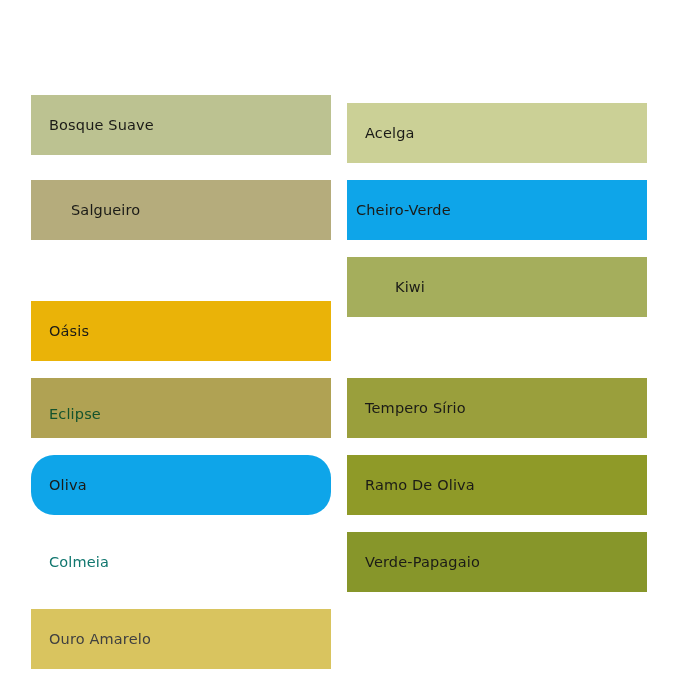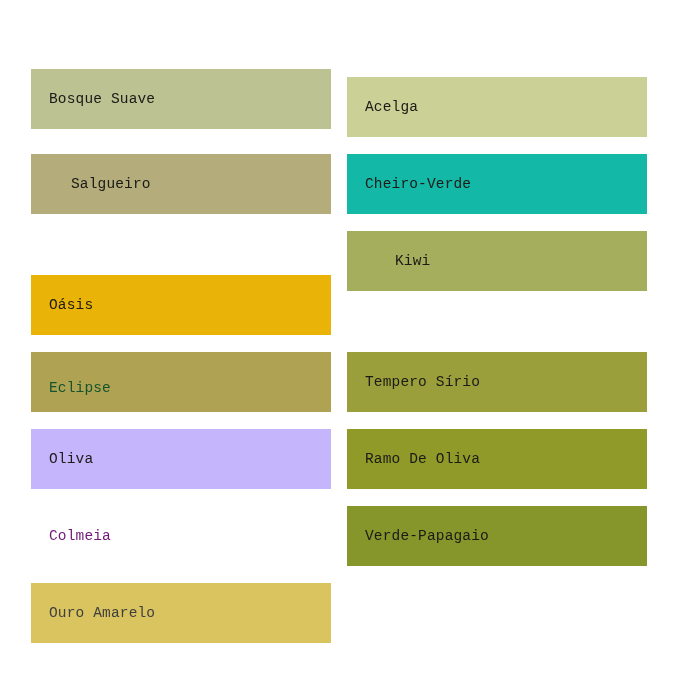--- a/index.html
+++ b/index.html
@@ -19,27 +19,26 @@
     position: relative;
     width: 680px;
     height: 680px;
     background: #ffffff;
     box-sizing: border-box;
   }
 
   .swatch-grid {
     position: absolute;
     left: 31px;
-    top: 69px;
+    top: 95px;
     width: 616px;
     display: grid;
     grid-template-columns: 300px 300px;
     column-gap: 16px;
     row-gap: 17px;
-    font-family: Liberation Mono, monospace;
   }
 
   .swatch {
     height: 60px;
     display: flex;
     align-items: center;
     box-sizing: border-box;
     padding-left: 18px;
     cursor: pointer;
   }
@@ -65,50 +64,50 @@
 
 
     <div class="swatch" style="background-color: rgb(203, 208, 150); margin-top: 8px;">
       <span class="swatch-label" style="color: rgb(27, 27, 23);">Acelga</span>
     </div>
 
     <div class="swatch" style="background-color: rgb(181, 172, 124); padding-left: 40px;">
       <span class="swatch-label" style="color: rgb(27, 27, 23);">Salgueiro</span>
     </div>
 
-    <div class="swatch" style="background-color: #14b8a6;">
+    <div class="swatch" style="background-color: #0ea5e9; padding-left: 9px;">
       <span class="swatch-label" style="color: rgb(27, 27, 23);">Cheiro-Verde</span>
     </div>
 
     <div class="swatch" style="background-color: #eab308; margin-top: 44px;">
       <span class="swatch-label" style="color: rgb(27, 27, 23);">Oásis</span>
     </div>
 
     <div class="swatch" style="background-color: rgb(165, 174, 92); padding-left: 48px;">
       <span class="swatch-label" style="color: rgb(27, 27, 23);">Kiwi</span>
     </div>
 
     <div class="swatch" style="background-color: rgb(176, 162, 83);">
       <span class="swatch-label" style="color: #14532d; margin-top: 12px;">Eclipse</span>
     </div>
 
     <div class="swatch" style="background-color: rgb(154, 159, 60);">
       <span class="swatch-label" style="color: rgb(27, 27, 23);">Tempero Sírio</span>
     </div>
 
-    <div class="swatch" style="background-color: #c4b5fd;">
+    <div class="swatch" style="background-color: #0ea5e9; border-radius: 23px;">
       <span class="swatch-label" style="color: rgb(27, 27, 23);">Oliva</span>
     </div>
 
     <div class="swatch" style="background-color: rgb(143, 154, 40);">
       <span class="swatch-label" style="color: rgb(27, 27, 23);">Ramo De Oliva</span>
     </div>
 
     <div class="swatch">
-      <span class="swatch-label" style="color: #701a75;">Colmeia</span>
+      <span class="swatch-label" style="color: #0f766e;">Colmeia</span>
     </div>
 
     <div class="swatch" style="background-color: rgb(135, 150, 42);">
       <span class="swatch-label" style="color: rgb(27, 27, 23);">Verde-Papagaio</span>
     </div>
 
     <div class="swatch" style="background-color: rgb(217, 196, 95);">
       <span class="swatch-label" style="color: #404040;">Ouro Amarelo</span>
     </div>
 

